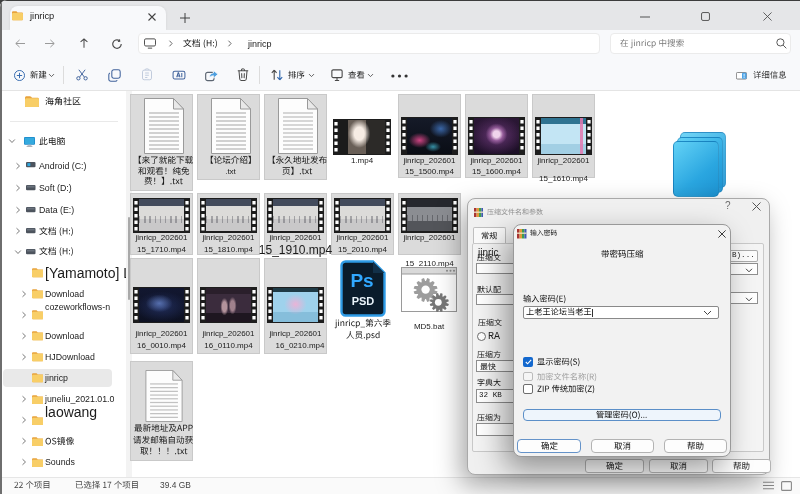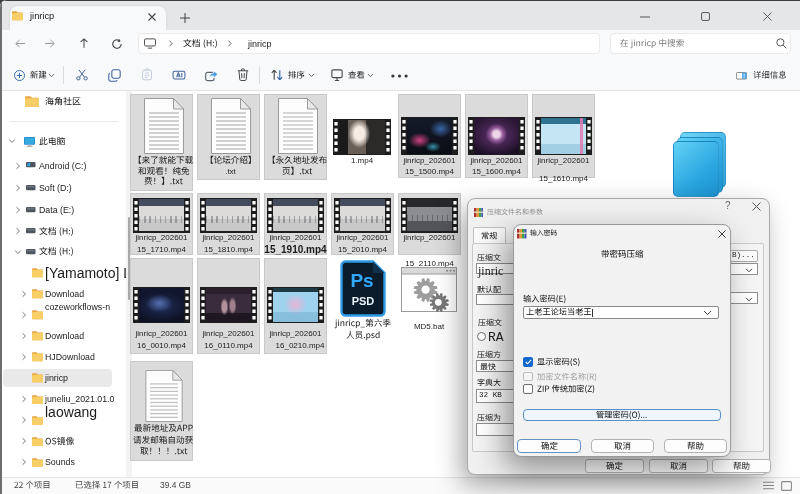--- a/index.html
+++ b/index.html
@@ -733,21 +733,21 @@
         <rect x="1.4" y="22.5" width="3.2" height="3.5" fill="#fff"></rect>
         <rect x="1.4" y="29" width="3.2" height="3.5" fill="#fff"></rect>
         <rect x="52.4" y="3" width="3.2" height="3.5" fill="#fff"></rect>
         <rect x="52.4" y="9.5" width="3.2" height="3.5" fill="#fff"></rect>
         <rect x="52.4" y="16" width="3.2" height="3.5" fill="#fff"></rect>
         <rect x="52.4" y="22.5" width="3.2" height="3.5" fill="#fff"></rect>
         <rect x="52.4" y="29" width="3.2" height="3.5" fill="#fff"></rect>
       </svg>
     </div>
     <div style="position:absolute;top:237.5px;left:295.5px;transform:translate(-50%,-50%);font-size:8.0px;color:#1b1b1b;font-weight:400;letter-spacing:0px;white-space:nowrap;line-height:1">jinricp_202601</div>
-    <div style="position:absolute;top:249.5px;left:295.5px;transform:translate(-50%,-50%);font-size:10px;color:#1b1b1b;font-weight:700;letter-spacing:0px;white-space:nowrap;line-height:1">15_1910.mp4</div>
+    <div style="position:absolute;top:249.5px;left:295.5px;transform:translate(-50%,-50%);font-size:12px;color:#1b1b1b;font-weight:400;letter-spacing:0px;white-space:nowrap;line-height:1">15_1910.mp4</div>
     <div class="abs" style="left:334.0px;top:197.5px;width:57px;height:35px;background:#1d1d1d">
       <div class="abs" style="left:6px;top:1.2px;right:6px;bottom:1.2px;background:repeating-linear-gradient(90deg,rgba(55,55,66,.34) 0 1.4px,rgba(0,0,0,0) 1.4px 5.2px) 0 66%/100% 7px no-repeat,linear-gradient(#434b5c 0 21%,#dcdbd9 21% 62%,#c9c8c9 62%);"></div>
       <svg class="abs" style="left:0;top:0" width="57" height="35" viewBox="0 0 57 35">
         <rect x="1.4" y="3" width="3.2" height="3.5" fill="#fff"></rect>
         <rect x="1.4" y="9.5" width="3.2" height="3.5" fill="#fff"></rect>
         <rect x="1.4" y="16" width="3.2" height="3.5" fill="#fff"></rect>
         <rect x="1.4" y="22.5" width="3.2" height="3.5" fill="#fff"></rect>
         <rect x="1.4" y="29" width="3.2" height="3.5" fill="#fff"></rect>
         <rect x="52.4" y="3" width="3.2" height="3.5" fill="#fff"></rect>
         <rect x="52.4" y="9.5" width="3.2" height="3.5" fill="#fff"></rect>
@@ -996,40 +996,40 @@
     </svg>
     <div style="position:absolute;left:472px;top:243px;width:292px;height:209px;background:#f4f4f4;border:1px solid #c9c9c9;border-radius:2px"></div>
     <svg style="position:absolute;left:477px;top:251.52px;overflow:visible" width="26.0" height="10.88" fill="#1b1b1b">
       <g transform="translate(0 8.48) scale(0.008 -0.008)">
         <use href="#g93" x="0"></use>
         <use href="#g94" x="1000"></use>
         <use href="#g0" x="2000"></use>
       </g>
     </svg>
     <div style="position:absolute;left:476px;top:262.5px;width:38px;height:11px;background:#fff;border:1px solid #8f8f8f;border-right:none"></div>
-    <div style="position:absolute;left:478px;top:271px;transform:translateY(-50%);font-family:Liberation Serif, serif;font-size:12px;color:#222;line-height:1">jinric</div>
+    <div style="position:absolute;left:478px;top:253px;transform:translateY(-50%);font-family:Liberation Sans, sans-serif;font-size:10px;color:#222;line-height:1">jinric</div>
     <svg style="position:absolute;left:477px;top:283.52px;overflow:visible" width="26.0" height="10.88" fill="#1b1b1b">
       <g transform="translate(0 8.48) scale(0.008 -0.008)">
         <use href="#g101" x="0"></use>
         <use href="#g102" x="1000"></use>
         <use href="#g103" x="2000"></use>
       </g>
     </svg>
     <div style="position:absolute;left:476px;top:294px;width:38px;height:11px;background:#fff;border:1px solid #8f8f8f;border-right:none"></div>
     <svg style="position:absolute;left:478px;top:317.02px;overflow:visible" width="26.0" height="10.88" fill="#1b1b1b">
       <g transform="translate(0 8.48) scale(0.008 -0.008)">
         <use href="#g93" x="0"></use>
         <use href="#g94" x="1000"></use>
         <use href="#g0" x="2000"></use>
       </g>
     </svg>
     <svg class="abs" style="left:477px;top:332px" width="9" height="9" viewBox="0 0 9 9">
       <circle cx="4.5" cy="4.5" r="4" fill="#fff" stroke="#6d6d6d"></circle>
     </svg>
-    <div style="position:absolute;left:488px;top:337px;transform:translateY(-50%);font-family:'Liberation Mono',monospace;font-size:13px;color:#222;line-height:1">RA</div>
+    <div style="position:absolute;left:488px;top:337px;transform:translateY(-50%);font-family:'Liberation Mono',monospace;font-size:10px;color:#222;line-height:1">RA</div>
     <svg style="position:absolute;left:477px;top:349.02px;overflow:visible" width="26.0" height="10.88" fill="#1b1b1b">
       <g transform="translate(0 8.48) scale(0.008 -0.008)">
         <use href="#g93" x="0"></use>
         <use href="#g94" x="1000"></use>
         <use href="#g104" x="2000"></use>
       </g>
     </svg>
     <div style="position:absolute;left:476px;top:359.5px;width:38px;height:12.5px;background:#fff;border:1px solid #8f8f8f;border-right:none"></div>
     <svg style="position:absolute;left:480px;top:360.52px;overflow:visible" width="18.0" height="10.88" fill="#1b1b1b">
       <g transform="translate(0 8.48) scale(0.008 -0.008)">

